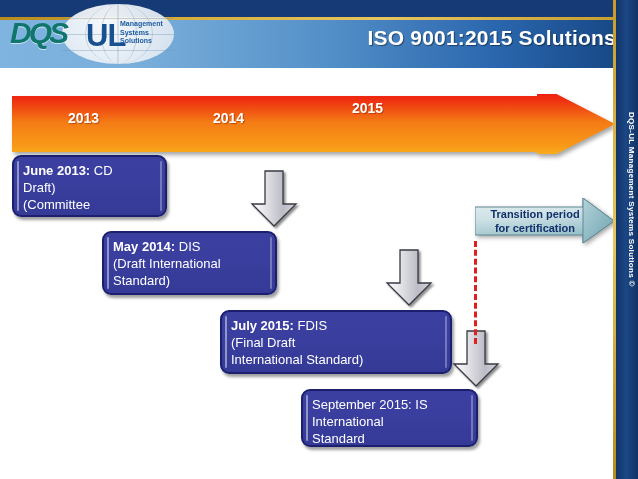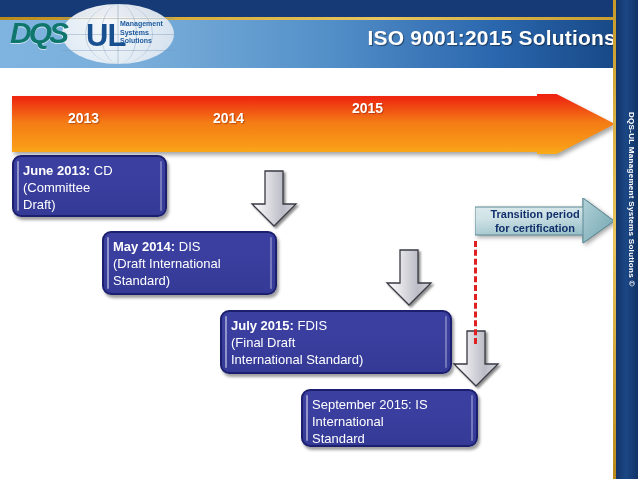--- a/index.html
+++ b/index.html
@@ -221,22 +221,22 @@
   <div class="darr" style="left:452px;top:330px;">
     <svg width="48" height="58" viewBox="0 0 48 58">
       <polygon points="15,1 33,1 33,34 46,34 24,56 2,34 15,34" fill="url(#gA)" stroke="#3a3a44" stroke-width="1.3"></polygon>
     </svg>
   </div>
 
   <div class="tbox" style="left:12px;top:155px;width:155px;height:62px;">
     <div class="hl"></div>
       <div class="hr"></div>
     <div class="ln"><b>June 2013:</b><span> CD</span></div>
+    <div class="ln">Draft)</div>
     <div class="ln">(Committee</div>
-    <div class="ln">Draft)</div>
   </div>
 
   <div class="tbox" style="left:102px;top:231px;width:175px;height:64px;">
     <div class="hl"></div>
       <div class="hr"></div>
     <div class="ln"><b>May 2014:</b><span>  DIS</span></div>
     <div class="ln">(Draft International</div>
     <div class="ln">Standard)</div>
   </div>
 

